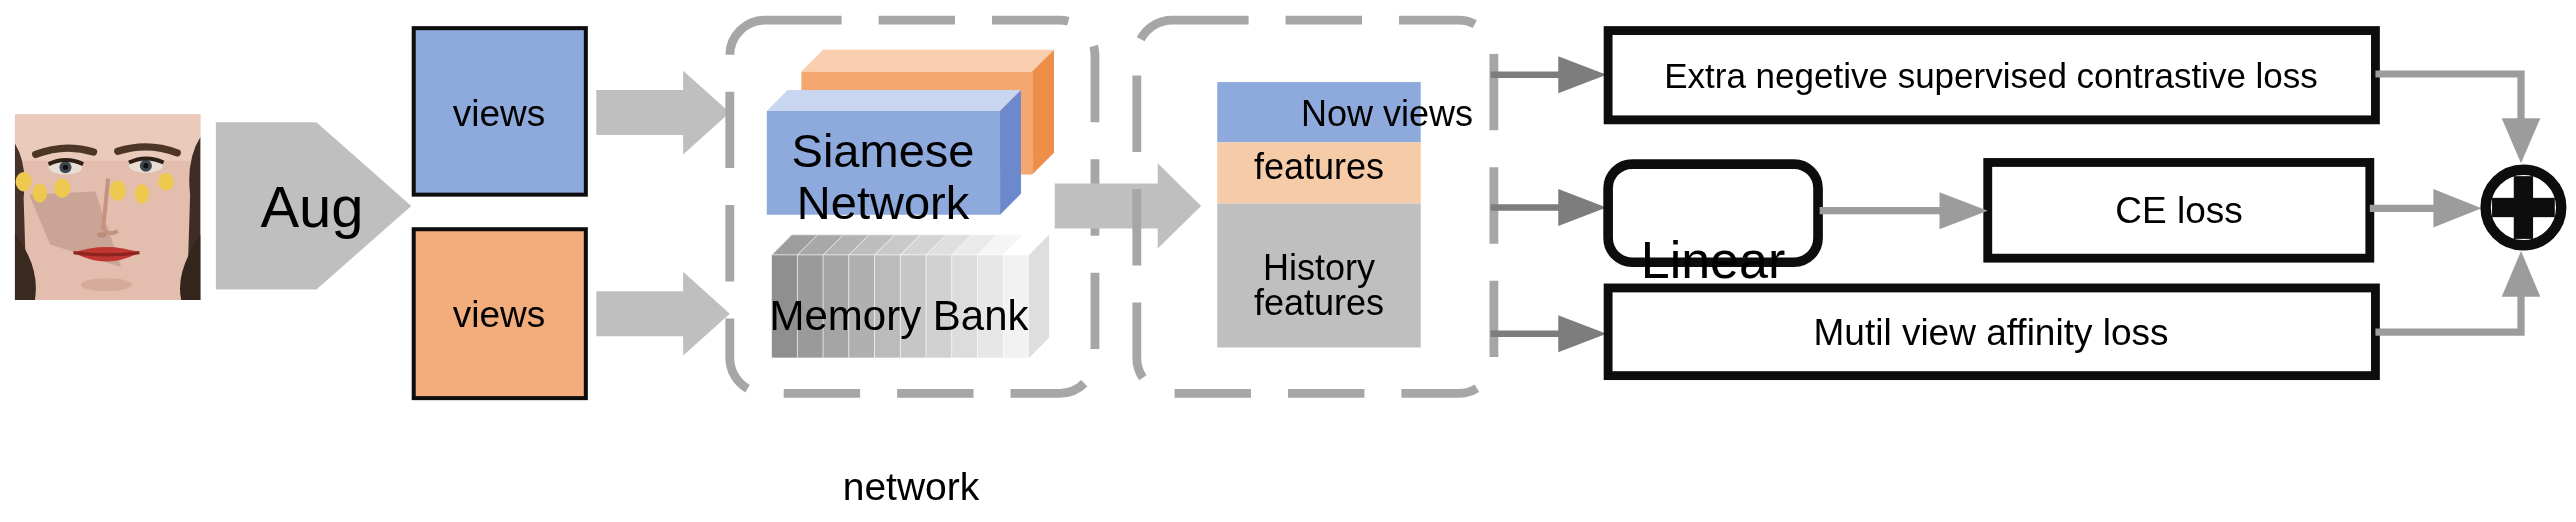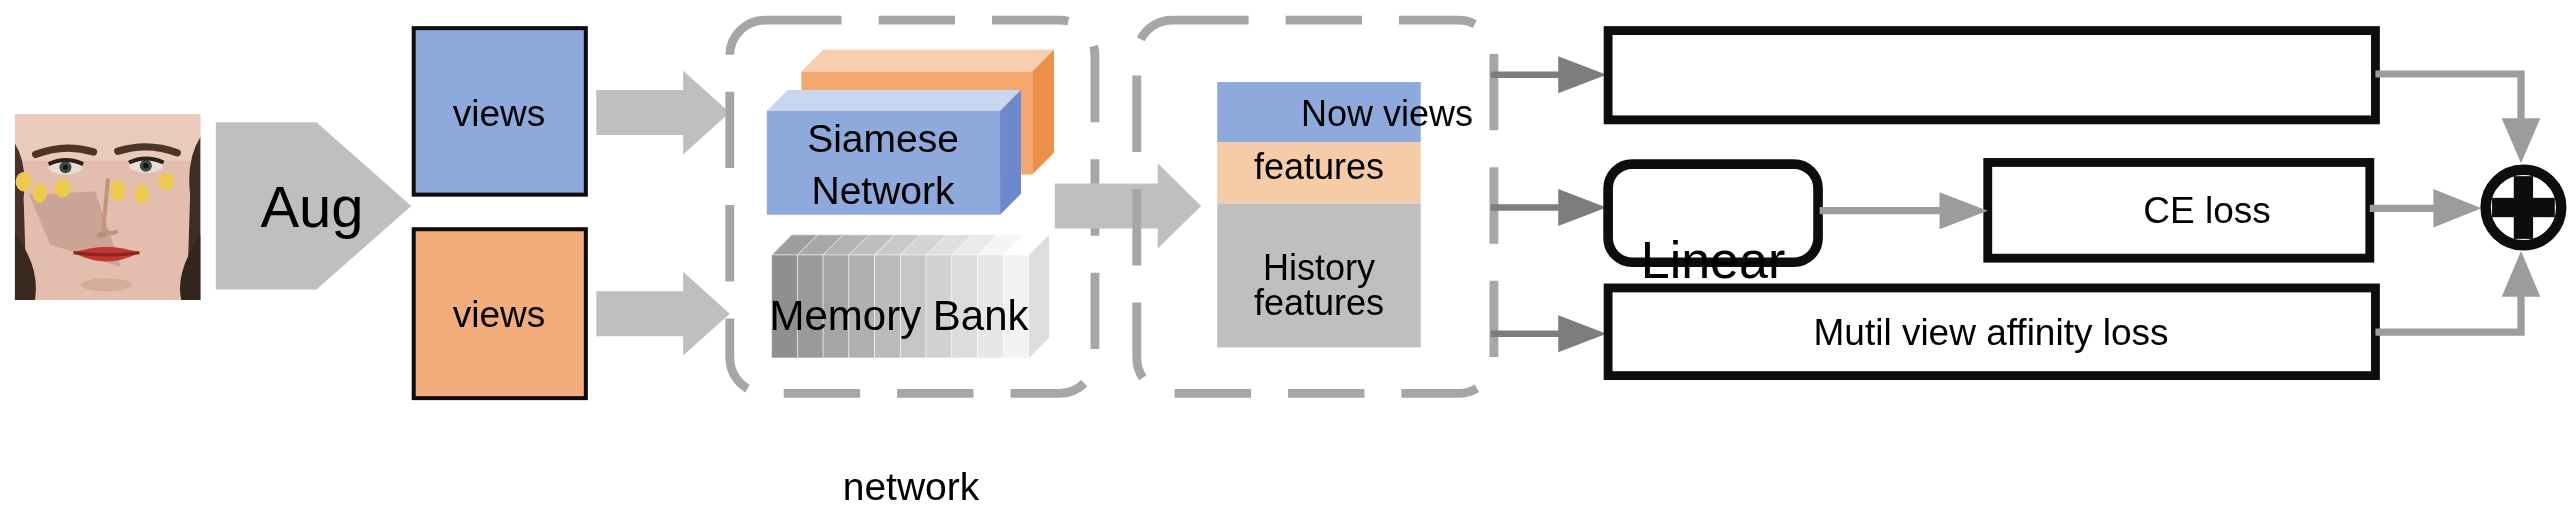--- a/index.html
+++ b/index.html
@@ -15,21 +15,21 @@
     position:absolute;
     transform:translate(-50%,-50%);
     white-space:nowrap;
     color:#000;
     font-family:"Liberation Sans",sans-serif;
     line-height:1;
     text-align:center;
   }
   .f-aug{font-size:58px;}
   .f-views{font-size:37px;}
-  .f-cube{font-size:39px;}
+  .f-cube{font-size:47px;margin-top:12px;}
   .f-mem{font-size:42px;}
   .f-cap{font-size:39px;}
   .f-band{font-size:36px;}
   .f-loss{font-size:35px;}
   .f-loss2{font-size:37px;}
   .f-linear{font-size:52px;}
 </style>
 </head>
 <body>
 
@@ -181,18 +181,19 @@
   <div class="t f-cube" style="left:883px;top:190px;">Network</div>
   <div class="t f-mem" style="left:899px;top:316px;">Memory Bank</div>
 
   <div class="t f-cap" style="left:911px;top:486px;">network</div>
 
   <div class="t f-band" style="left:1387px;top:114px;">Now views</div>
   <div class="t f-band" style="left:1319px;top:167px;">features</div>
   <div class="t f-band" style="left:1319px;top:268px;">History</div>
   <div class="t f-band" style="left:1319px;top:303px;">features</div>
 
+  <div class="t f-loss" style="left:1991px;top:75px;">Extra negetive supervised contrastive loss</div>
   <div class="t f-linear" style="left:1713px;top:212px;margin-top:48px;">Linear</div>
-  <div class="t f-loss2" style="left:2179px;top:210px;margin-left:28px;">CE loss</div>
+  <div class="t f-loss2" style="left:2179px;top:210px;">CE loss</div>
   <div class="t f-loss2" style="left:1991px;top:332px;">Mutil view affinity loss</div>
 
 </div>
 
 
 </body></html>

